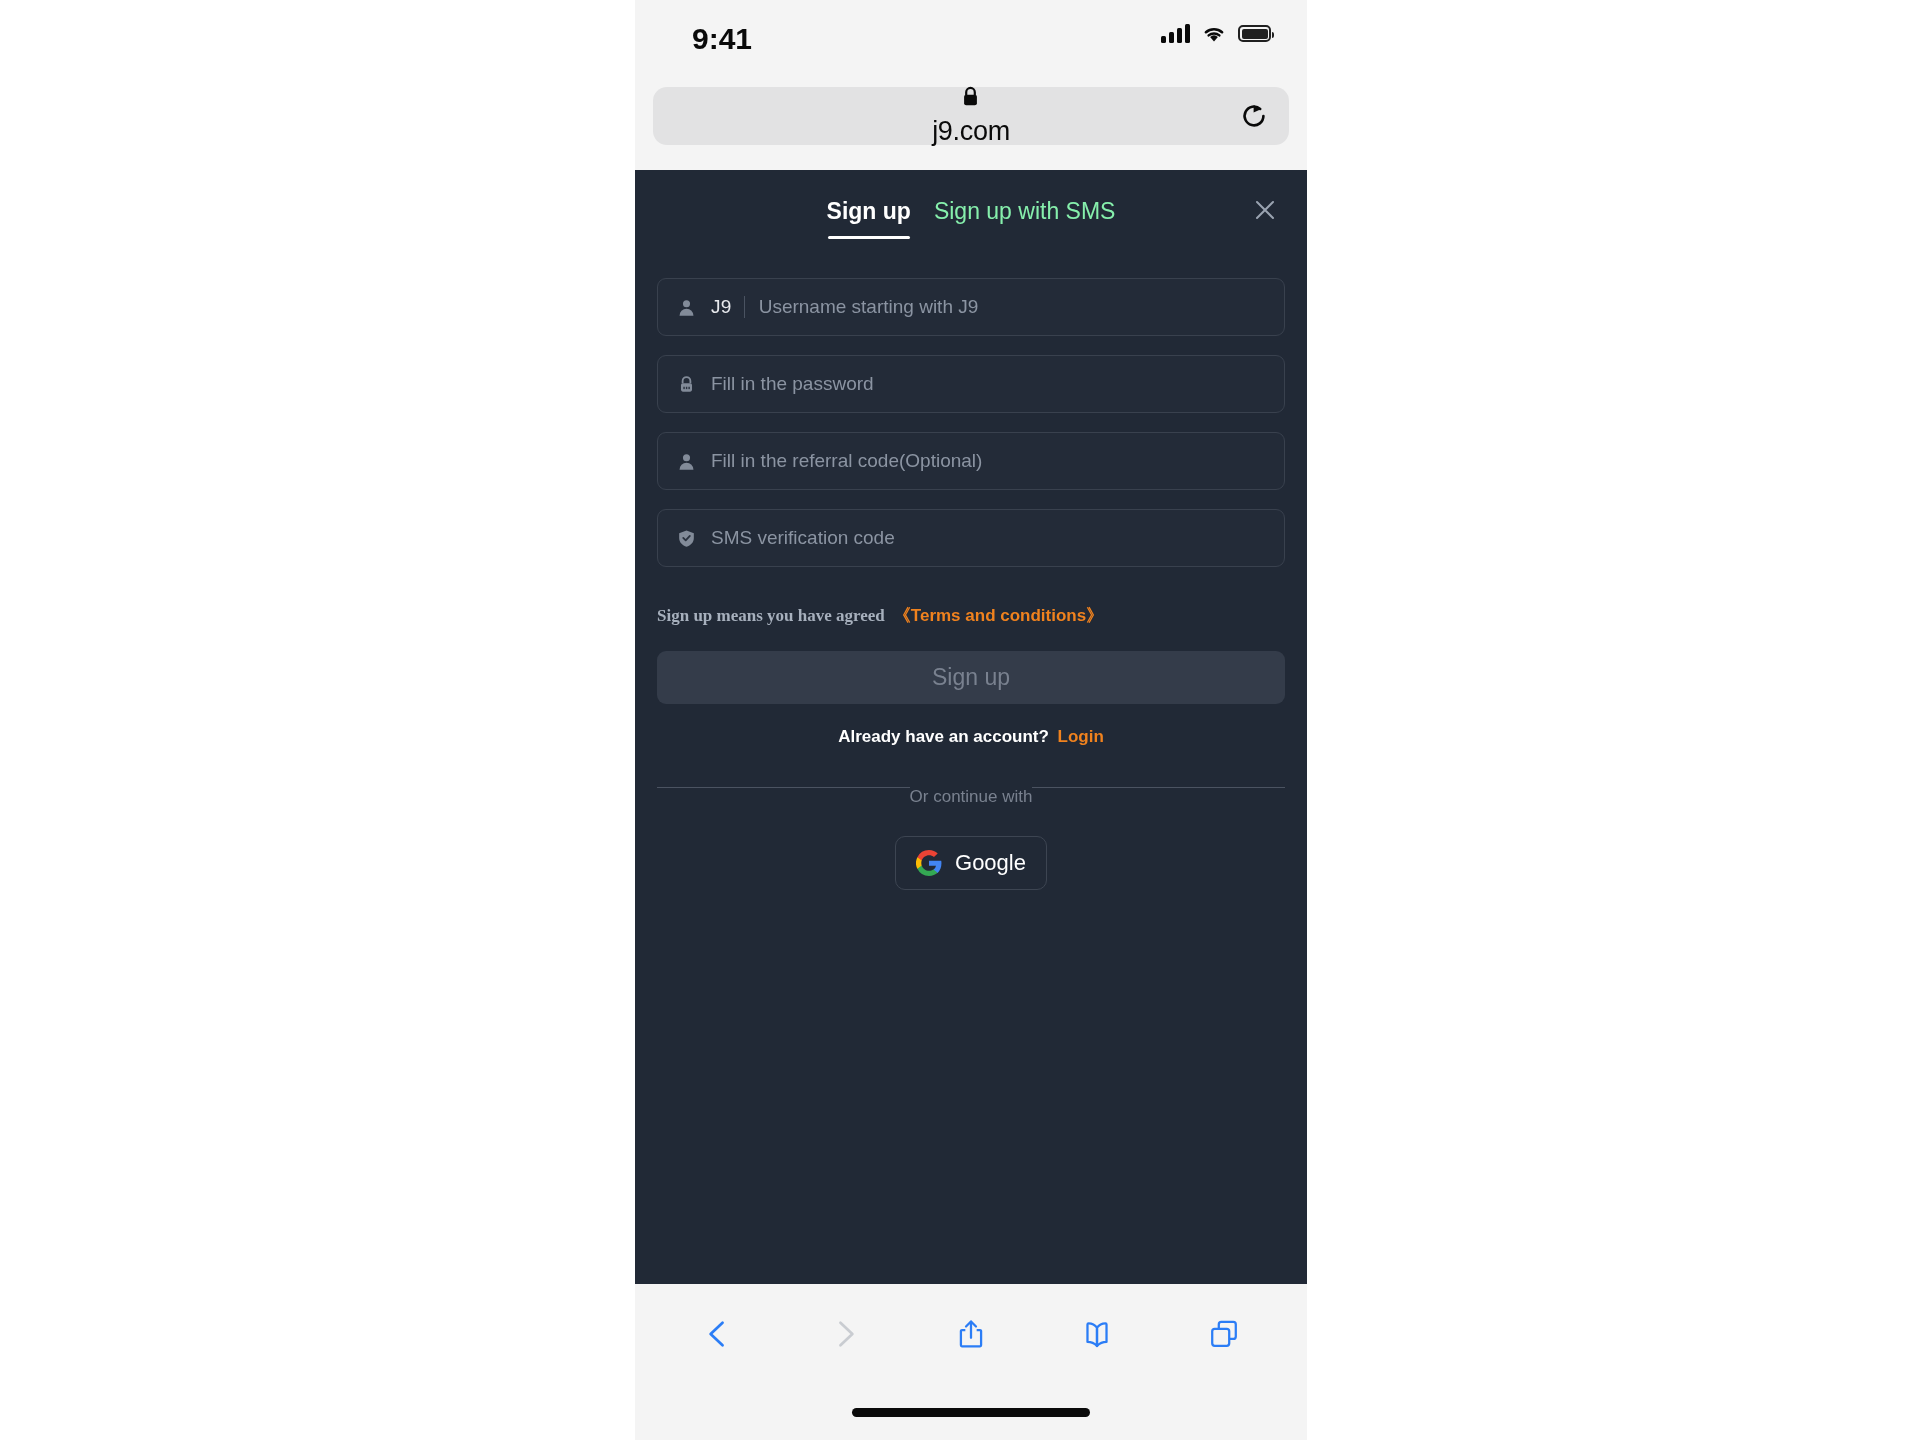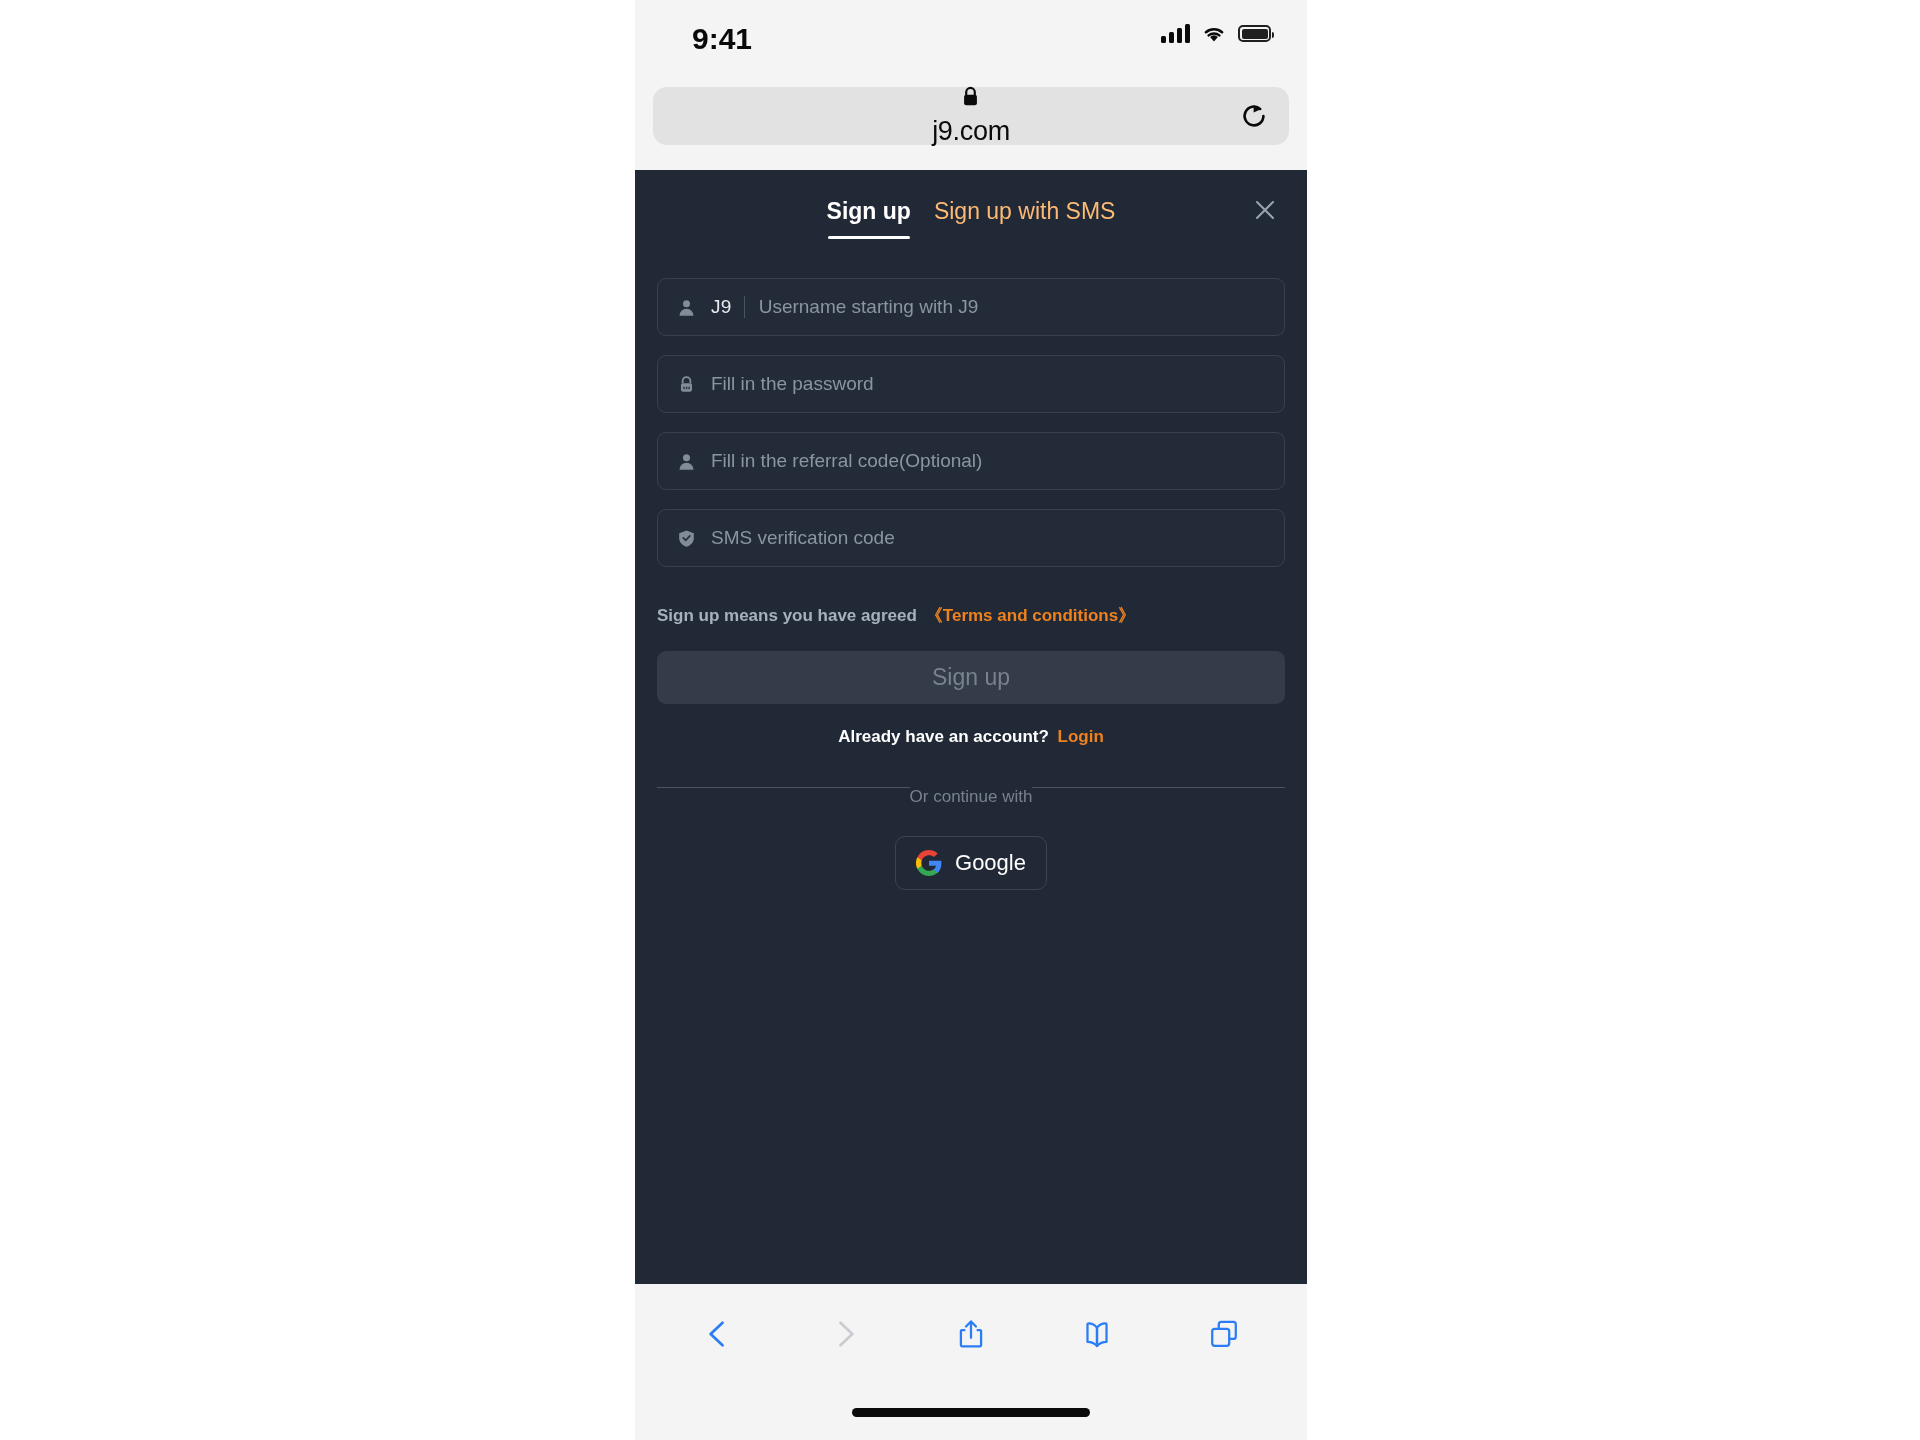--- a/index.html
+++ b/index.html
@@ -153,21 +153,21 @@
     left: 0; right: 0;
     top: 28px;
     display: flex;
     justify-content: center;
     align-items: flex-start;
     gap: 23px;
   }
   .tab {
     position: relative;
     font-size: 23px;
-    color: #fdba74;
+    color: #86efac;
     padding-bottom: 14px;
     cursor: pointer;
     white-space: nowrap;
   }
   .tab.active {
     color: #ffffff;
     font-weight: bold;
   }
   .tab.active::after {
     content: "";
@@ -233,21 +233,21 @@
 
   .terms-row {
     margin: 2px 0 0 0;
     padding: 0 22px;
     display: flex;
     align-items: baseline;
     font-size: 17px;
     font-weight: bold;
     white-space: nowrap;
   }
-  .terms-lead { color: #a7b0bd; }
+  .terms-lead { color: #a7b0bd; font-family: Liberation Serif, serif; }
   .terms-link {
     color: #f0821e;
     margin-left: 9px;
     cursor: pointer;
   }
 
   .signup-btn {
     margin: 24px 22px 0 22px;
     height: 53px;
     background: #343c4a;

